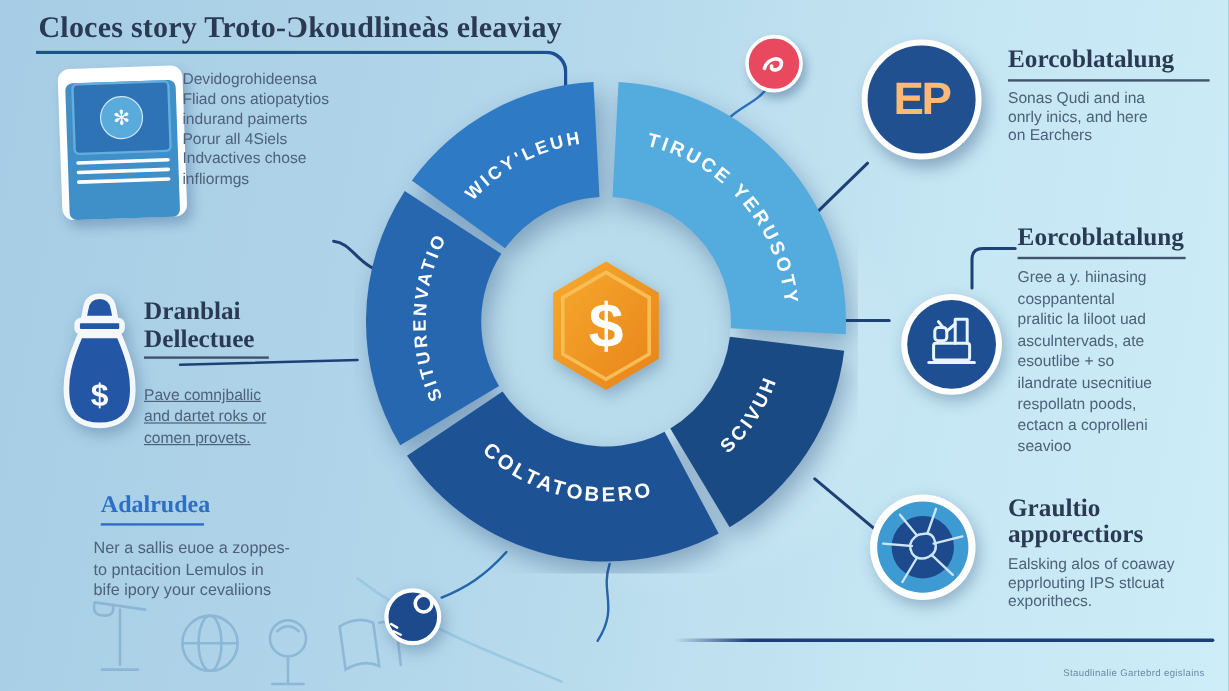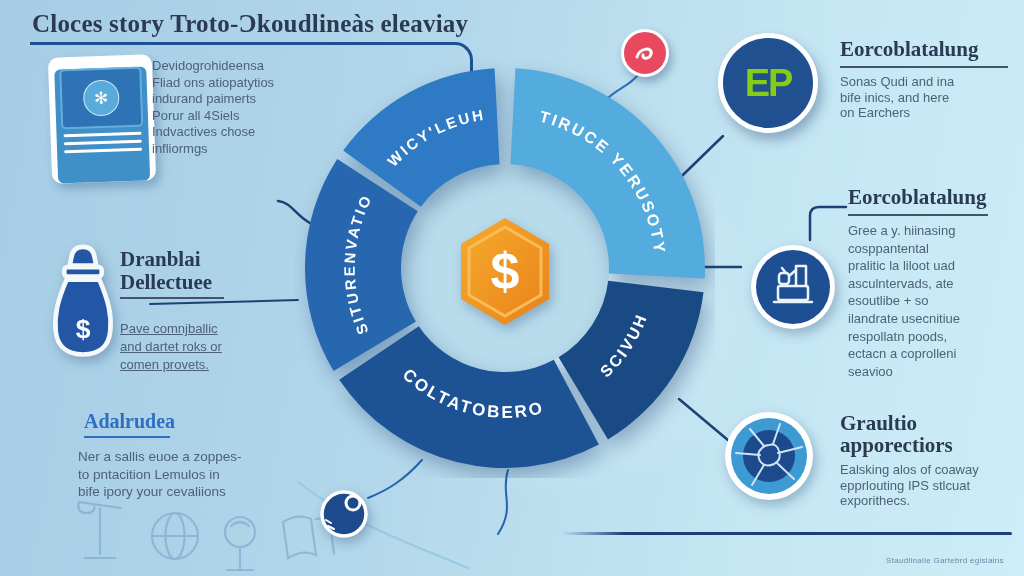--- a/index.html
+++ b/index.html
@@ -20,21 +20,21 @@
   .card{left:50px;top:56px;width:92px;height:114px;background:#fff;border-radius:10px;
     padding:6px;transform:rotate(-2deg);box-shadow:4px 6px 10px rgba(30,70,120,.30);}
   .card-inner{width:100%;height:100%;background:#3f8fc8;border-radius:6px;}
   .card-panel{margin:6px 5px 0;height:56px;background:#2d73b5;border:2px solid #63aede;border-radius:5px;
     display:flex;align-items:center;justify-content:center;}
   .card-emblem{width:34px;height:34px;border-radius:50%;background:#58abda;border:1.5px solid #cfe8f6;
     display:flex;align-items:center;justify-content:center;color:#fff;font-size:17px;}
   .card-line{height:3px;background:#fff;border-radius:2px;margin:5px 7px 0;}
   .circle-badge{border-radius:50%;background:#20508f;border:5px solid #fff;
     box-shadow:4px 7px 12px rgba(25,60,110,.35);display:flex;align-items:center;justify-content:center;}
-  .ep-text{color:#84cc16;font-size:38px;font-weight:700;letter-spacing:-2px;font-family:"Liberation Sans",sans-serif;}
+  .ep-text{color:#fdba74;font-size:38px;font-weight:700;letter-spacing:-2px;font-family:"Liberation Sans",sans-serif;}
   .pin{left:621px;top:29px;width:42px;height:42px;border-radius:50%;background:#e8495f;border:3px solid #fff;
     box-shadow:3px 5px 8px rgba(25,60,110,.35);display:flex;align-items:center;justify-content:center;}
   .seg-label{fill:#ffffff;font-weight:700;letter-spacing:2.5px;font-family:"Liberation Sans",sans-serif;}
   .shadowed{filter:drop-shadow(5px 9px 10px rgba(20,55,105,.35));}
   .soft-shadow{filter:drop-shadow(3px 5px 6px rgba(20,55,105,.3));}
   .footer-rule{left:562px;top:532px;width:450px;height:3px;border-radius:2px;
     background:linear-gradient(90deg, rgba(28,63,119,0), #1c3f77 14%);}
   .caption{left:886px;top:556px;font-size:8px;color:#6b87a4;letter-spacing:.3px;}
   svg{display:block;}
 </style>
@@ -179,21 +179,21 @@
     <circle cx="37" cy="17" r="7" fill="none" stroke="#fff" stroke-width="3"></circle>
     <path d="M12 40 l6 3 M10 34 l5 3" stroke="#fff" stroke-width="2" stroke-linecap="round"></path>
   </svg>
 
   <div class="abs circle-badge" style="left:718px;top:33px;width:90px;height:90px;">
     <span class="ep-text">EP</span>
   </div>
   <div class="abs serif heading" style="left:840px;top:38px;">Eorcoblatalung</div>
   <div class="abs rule" style="left:840px;top:66px;width:168px;"></div>
   <div class="abs body-text ml" style="left:840px;top:74px;line-height:15.5px;">Sonas Qudi and ina
-bife inics, and here
+onrly inics, and here
 on Earchers</div>
 
   <svg class="abs soft-shadow" style="left:748px;top:242px;" width="90" height="90" viewBox="0 0 90 90">
     <circle cx="45" cy="45" r="42" fill="#ffffff"></circle>
     <circle cx="45" cy="45" r="37" fill="#1f4f93"></circle>
     <g fill="none" stroke="#eaf2fa" stroke-width="2.5" stroke-linecap="round" stroke-linejoin="round">
       <path d="M26 60 H64"></path>
       <rect x="30" y="44" width="30" height="14" rx="2"></rect>
       <path d="M48 44 V24 h10 v20"></path>
       <rect x="31" y="31" width="10" height="11" rx="3"></rect>

